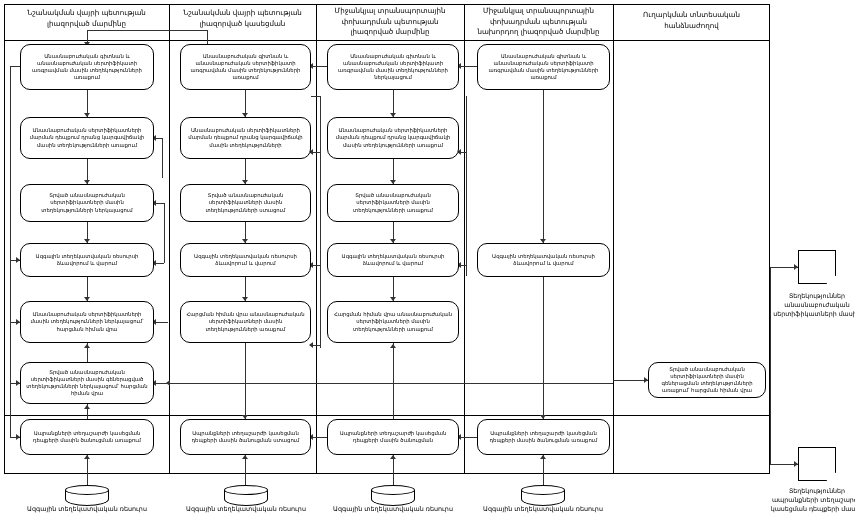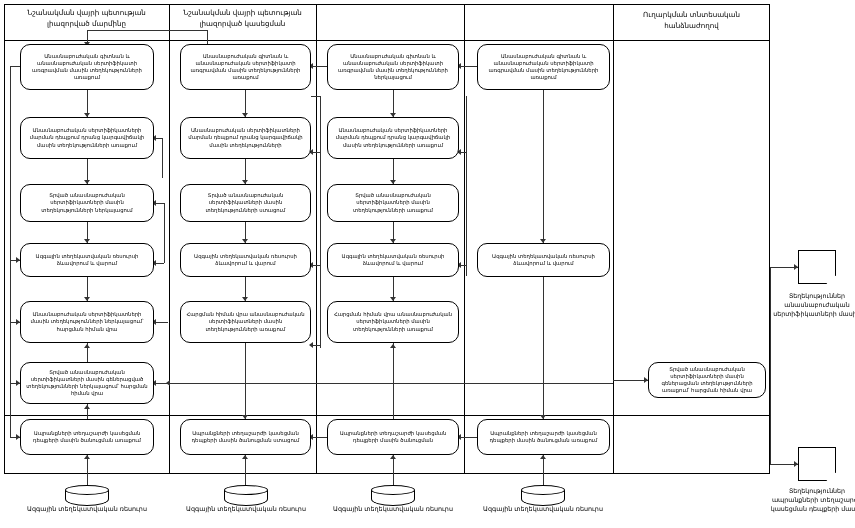--- a/index.html
+++ b/index.html
@@ -179,20 +179,22 @@
   <div class="lane-frame"></div>
   <div class="lane-divider" style="left:169px; top:4px;"></div>
   <div class="lane-divider" style="left:316px; top:4px;"></div>
   <div class="lane-divider" style="left:464px; top:4px;"></div>
   <div class="lane-divider" style="left:613px; top:4px;"></div>
   <div class="lane-header-rule" style="left:4px; top:40px;"></div>
   <div class="lane-bottom-rule" style="left:4px; top:415px;"></div>
 
   <div class="lane-title" style="left:6px;  top:8px;  width:161px;">Նշանակման վայրի պետության լիազորված մարմինը</div>
   <div class="lane-title" style="left:171px; top:8px; width:143px;">Նշանակման վայրի պետության լիազորված կասեցման</div>
+  <div class="lane-title" style="left:318px; top:6px; width:144px;">Միջանկյալ տրանսպորտային փոխադրման պետության լիազորված մարմինը</div>
+  <div class="lane-title" style="left:466px; top:6px; width:145px;">Միջանկյալ տրանսպորտային փոխադրման պետության նախորդող լիազորված մարմինը</div>
   <div class="lane-title" style="left:615px; top:10px; width:153px;">Ուղարկման տնտեսական հանձնաժողով</div>
 
   <div class="pbox" style="left:20px;  top:44px;  width:134px; height:46px;">
       <span>Անասնաբուժական գիտնան և անասնաբուժական սերտիֆիկատի առգրավման մասին տեղեկությունների առաքում</span>
     </div>
   <div class="pbox" style="left:20px;  top:117px; width:134px; height:42px;">
       <span>Անասնաբուժական սերտիֆիկատների մարման դեպքում դրանց կարգավիճակի մասին տեղեկությունների առաքում</span>
     </div>
   <div class="pbox" style="left:20px;  top:184px; width:134px; height:38px;">
       <span>Տրված անասնաբուժական սերտիֆիկատների մասին տեղեկությունների ներկայացում</span>

